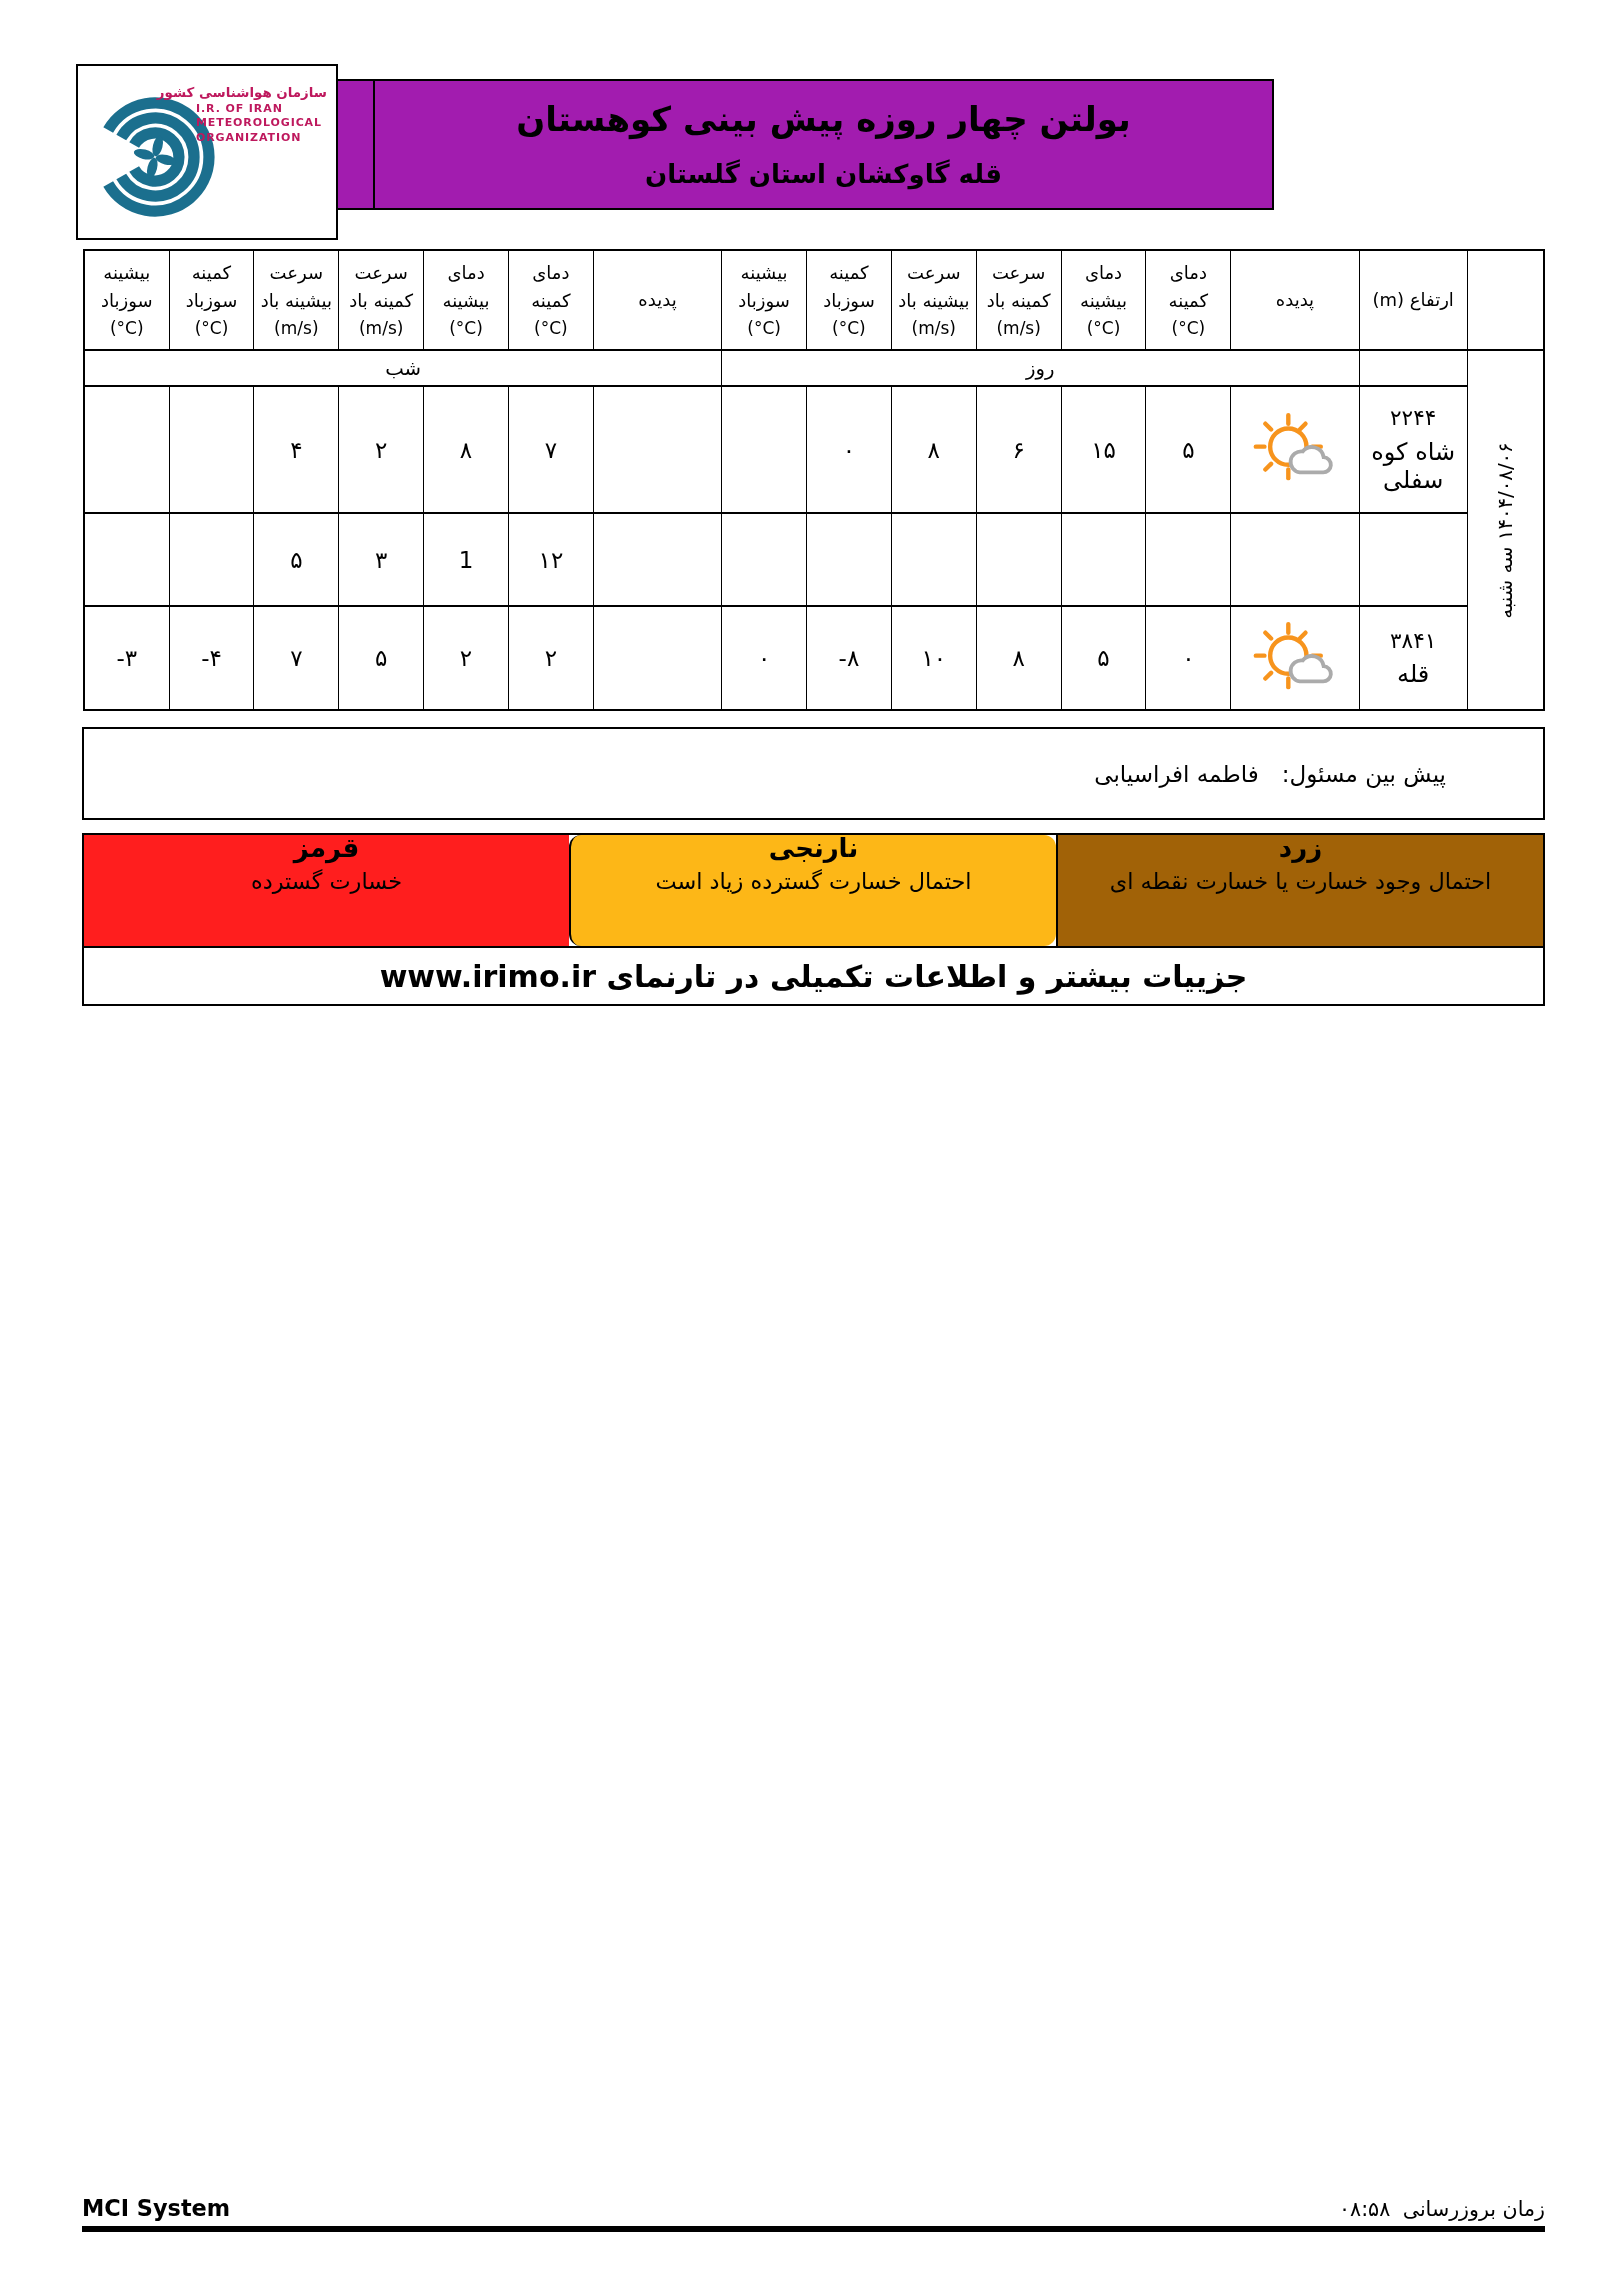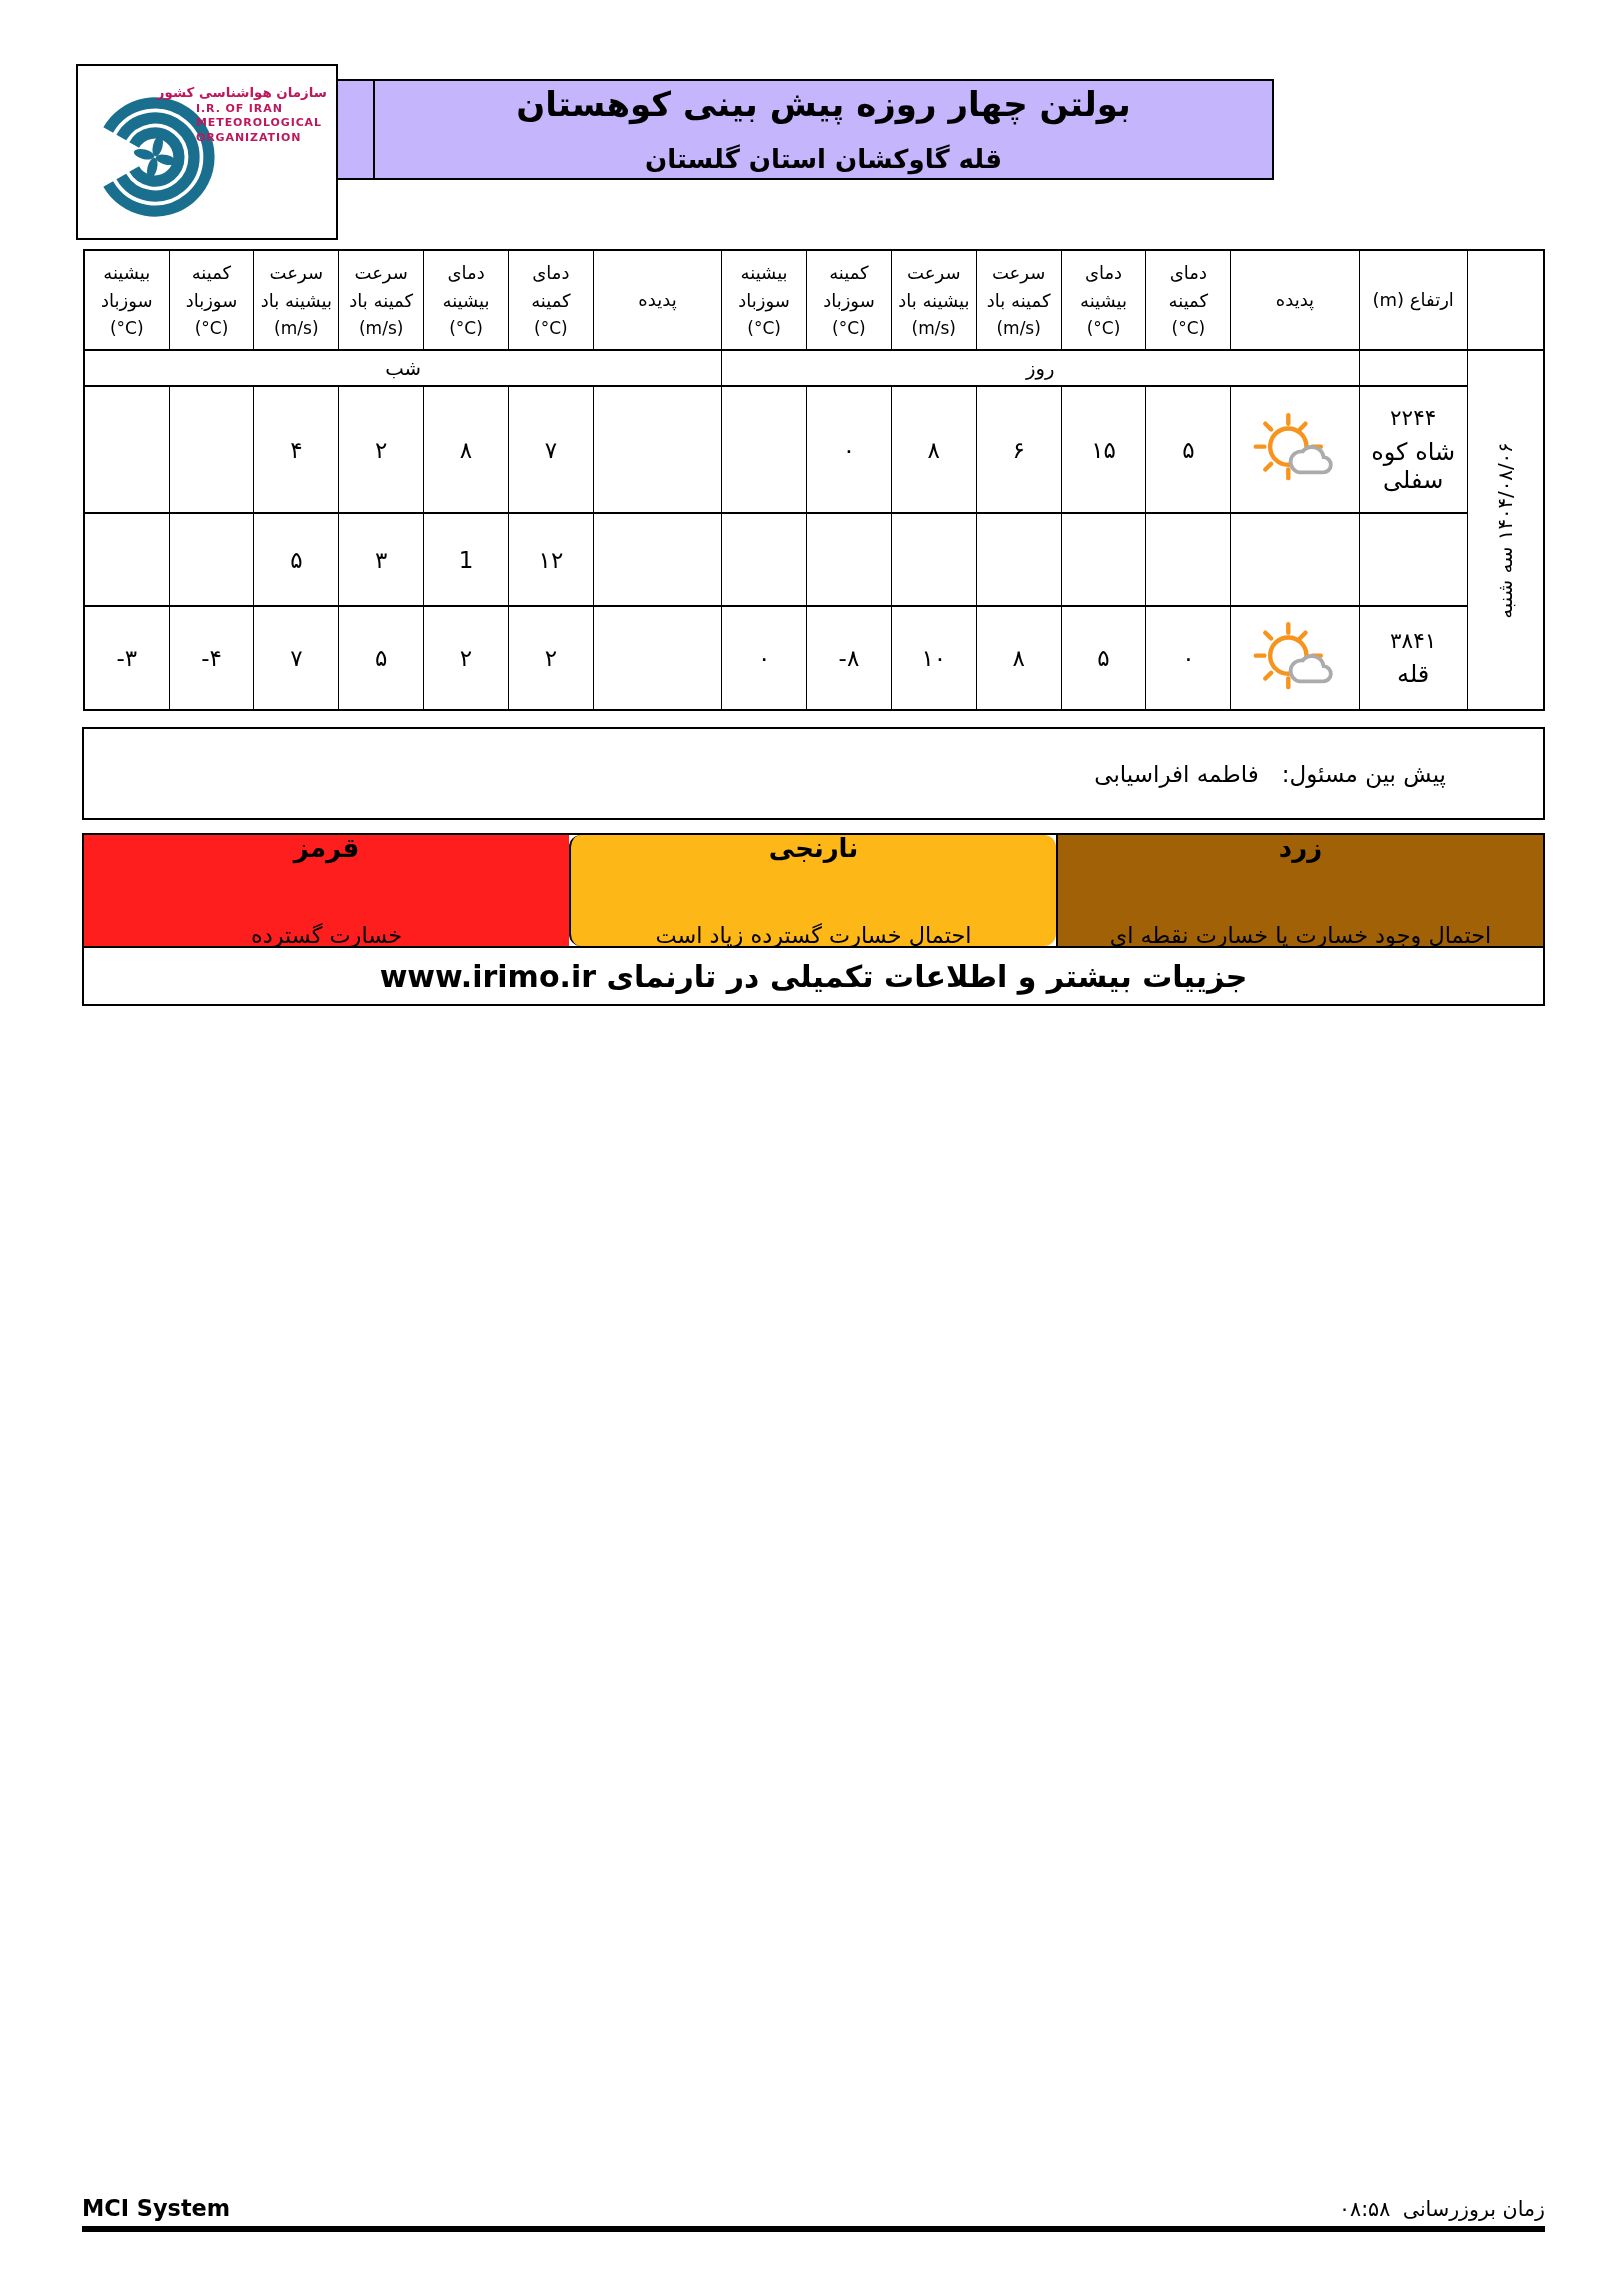--- a/index.html
+++ b/index.html
@@ -5,22 +5,22 @@
   html,body{margin:0;padding:0;background:#fff;}
   .page{
     position:relative;width:1621px;height:2293px;background:#ffffff;
     font-family:"DejaVu Sans",sans-serif;color:#000;direction:rtl;overflow:hidden;
   }
   .ltr{direction:ltr;unicode-bidi:isolate;}
   .num{direction:ltr;unicode-bidi:isolate;}
 
   
   .head-box{
-    position:absolute;top:79px;right:347px;left:82px;height:101px;
-    border:2.7px solid #000;display:flex;flex-direction:row;box-sizing:border-box;background:#c4b5fd;
+    position:absolute;top:79px;right:347px;left:82px;height:131px;
+    border:2.7px solid #000;display:flex;flex-direction:row;box-sizing:border-box;background:#a21caf;
   }
   .title-cell{flex:1;display:flex;flex-direction:column;justify-content:center;align-items:center;}
   .title{font-size:34px;font-weight:bold;line-height:1;}
   .subtitle{font-size:26px;font-weight:bold;margin-top:25px;line-height:1;}
   .date-cell{
     width:291px;border-inline-start:2.7px solid #000;box-sizing:border-box;
     display:flex;flex-direction:column;justify-content:center;align-items:center;gap:30px;
     font-size:22.4px;
   }
   .date-line{white-space:nowrap;}
@@ -69,21 +69,21 @@
   .forecaster .inner{padding-right:97px;display:flex;gap:23px;}
 
   
   .legend{
     position:absolute;top:833px;right:76px;left:82px;
     border:2.7px solid #000;box-sizing:border-box;background:#fff;
   }
   .legend-colors{display:flex;height:111px;}
   .level{
     flex:1;border-inline-end:2.7px solid #000;box-sizing:border-box;
-    display:flex;flex-direction:column;justify-content:space-between;align-items:center;gap:3px;
+    display:flex;flex-direction:column;justify-content:flex-start;align-items:center;gap:9px;
   }
   .level:last-child{border-inline-end:none;}
   .level .lv-name{font-size:26px;font-weight:bold;line-height:1;}
   .level .lv-desc{font-size:22.4px;line-height:1;}
   .legend-site{
     border-top:2.7px solid #000;height:56px;display:flex;align-items:center;justify-content:center;
     font-size:30px;font-weight:bold;
   }
 
   

